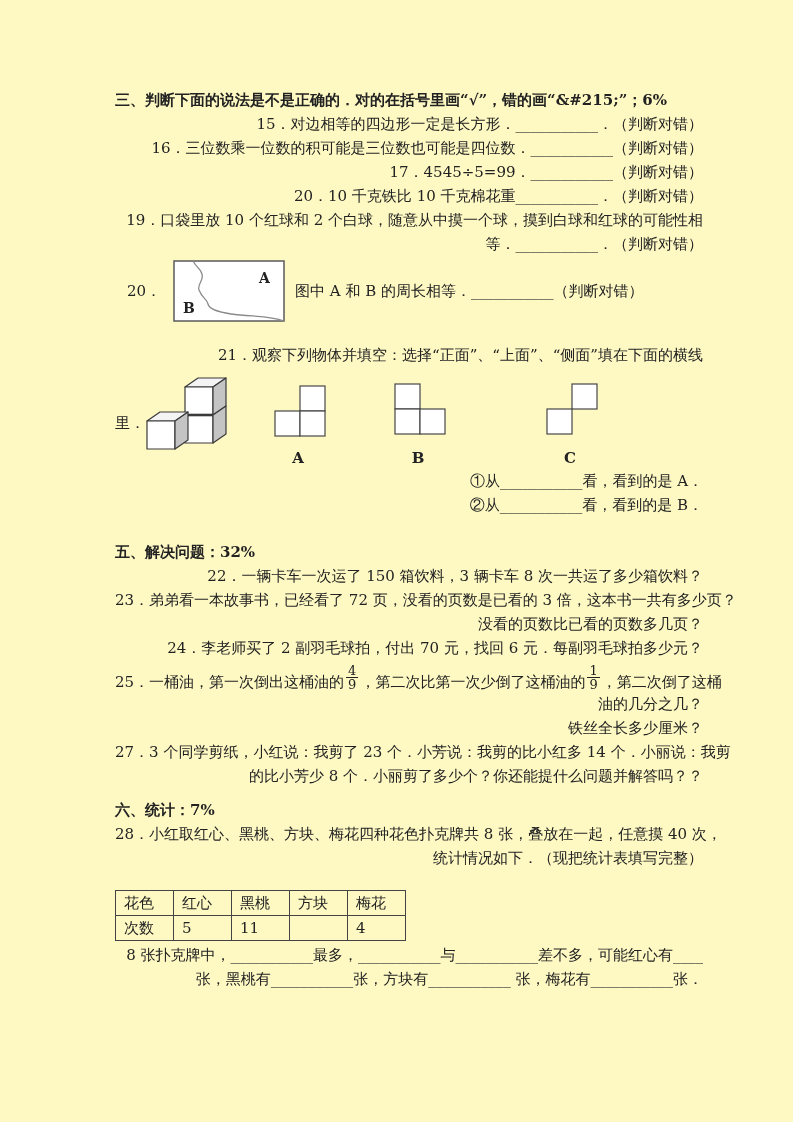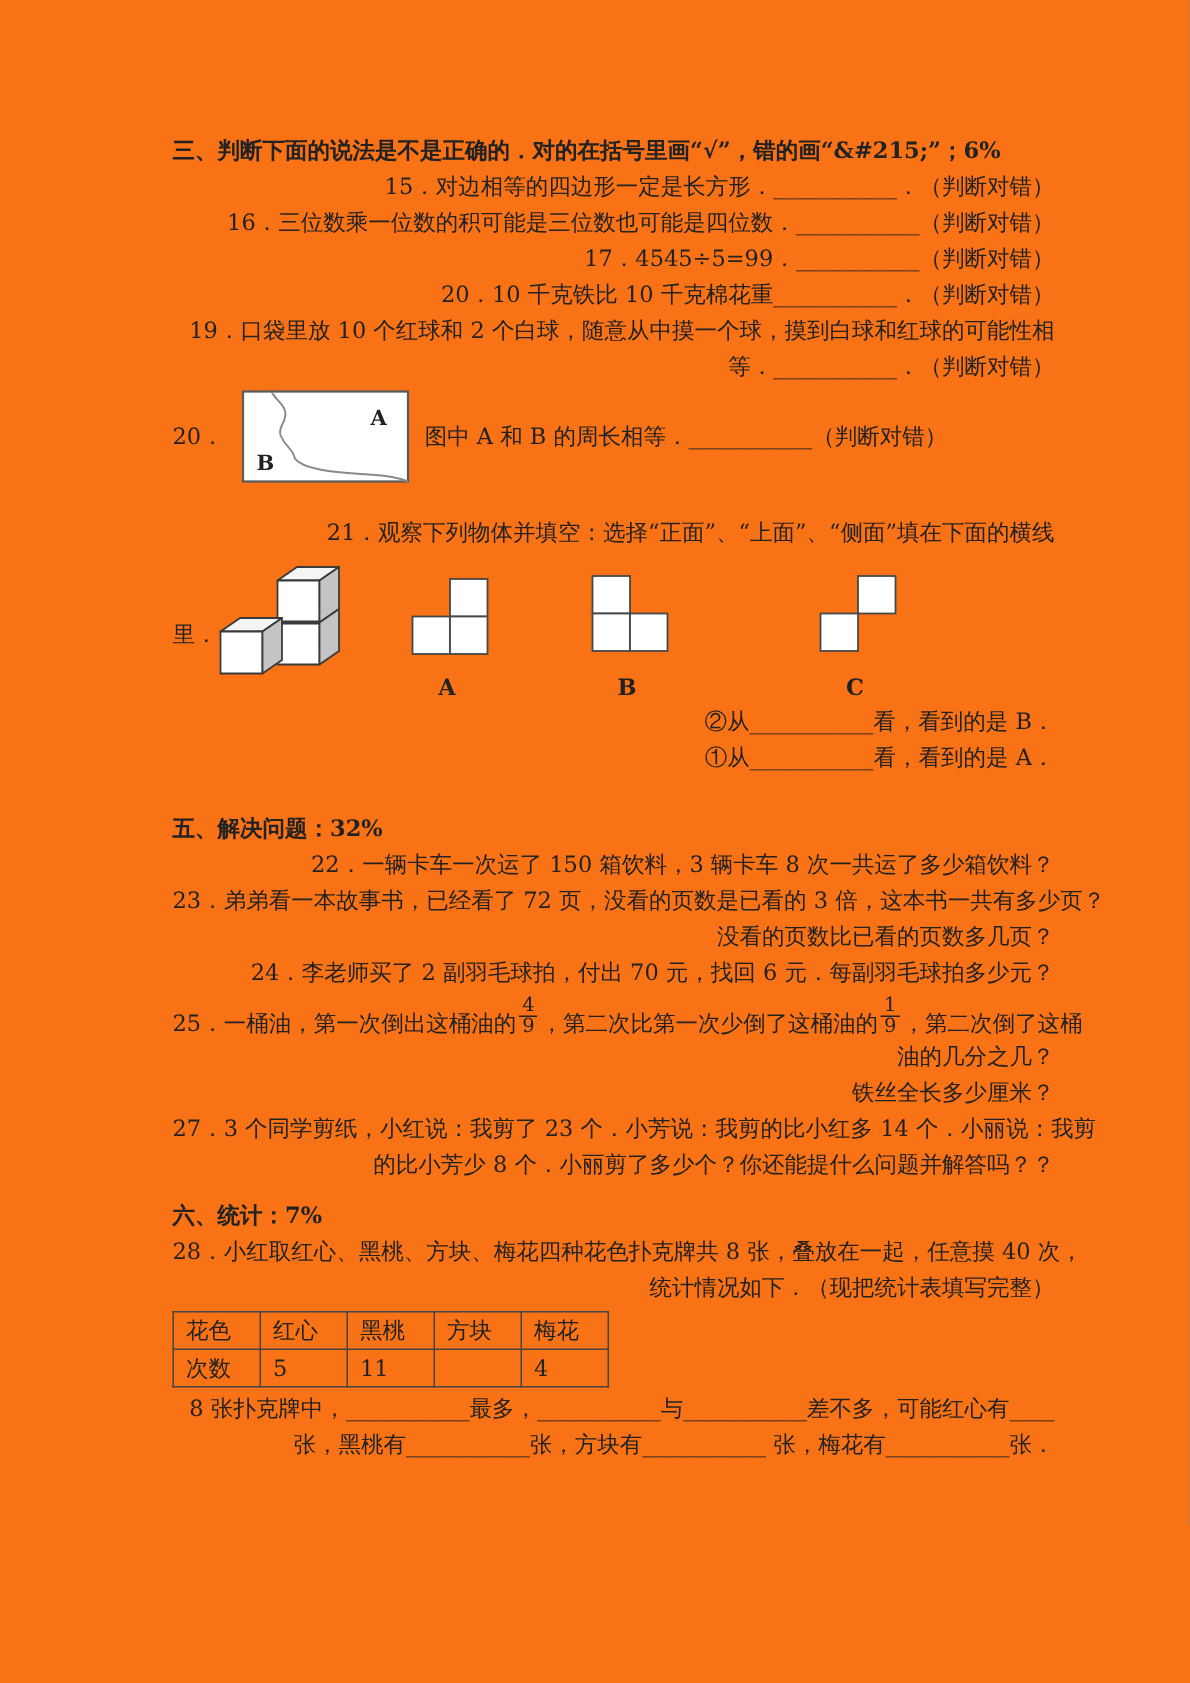--- a/index.html
+++ b/index.html
@@ -1,36 +1,36 @@
 <!DOCTYPE html>
 <html><head>
 <meta charset="utf-8">
 <style>
   * { margin:0; padding:0; box-sizing:border-box; }
   html,body { background:#888; }
   .page {
     position:relative;
     width:793px; height:1122px;
     margin:0 auto;
-    background:#f97316;
+    background:#fef9c3;
     color:#222;
     font-family:"DejaVu Serif","Liberation Serif",serif;
     font-size:15px;
     overflow:hidden;
     padding:88px 90px 0 115px;
   }
   .line { line-height:24px; white-space:nowrap;text-align:right; }
   .h    { line-height:24px; font-weight:bold; white-space:nowrap; }
   section { display:block; }
   .sec4 { margin-top:20px; }
   .sec5 { margin-top:23px; }
   .sec6 { margin-top:10px; }
 
   
-  .q20row { display:flex; align-items:center; margin:3px 0 2px; height:64px; white-space:nowrap; }
+  .q20row { display:flex; align-items:center; margin:3px 12px 2px; height:64px; white-space:nowrap; }
   .q20row .fig { margin:0 10px 0 12px; }
   .figtextA, .figtextB { font-family:"DejaVu Serif","Liberation Serif",serif; font-size:14px; font-weight:bold; fill:#222; }
 
   
   .figrow { position:relative; height:100px; margin-top:2px; }
   .figrow .li { position:absolute; left:0; top:42px; line-height:24px; }
   .figrow .cube { position:absolute; left:22px; top:0; }
   .figrow .shapeA { position:absolute; left:158px; top:16px; }
   .figrow .shapeB { position:absolute; left:278px; top:14px; }
   .figrow .shapeC { position:absolute; left:430px; top:14px; }
@@ -41,21 +41,21 @@
   .figrow .lblB { left:276px; }
   .figrow .lblC { left:428px; }
 
   
   .fracline { display:flex; align-items:flex-end; height:32px; white-space:nowrap; }
   .frac { display:inline-flex; flex-direction:column; align-items:center; line-height:1.05; font-size:13px; margin:0 2px; }
   .frac .den { border-top:1px solid #222; padding:0 2px; }
   .frac .num { padding:0 2px; }
 
   
-  table.stats { border-collapse:collapse; margin:4px 0 2px; }
+  table.stats { border-collapse:collapse; margin:20px 0 2px; }
   table.stats td {
     border:1px solid #444; width:58px; height:24px;
     padding:0 0 0 8px; font-size:15px; line-height:24px;
     font-family:"DejaVu Serif","Liberation Serif",serif;
   }
 
   svg { display:block; }
 </style>
 </head>
 <body>
@@ -126,22 +126,22 @@
           <rect x="27" y="1" width="25" height="25"></rect>
           <rect x="2" y="26" width="25" height="25"></rect>
         </g>
       </svg>
 
       <span class="lblA">A</span>
       <span class="lblB">B</span>
       <span class="lblC">C</span>
     </div>
 
+    <div class="line">①从___________看，看到的是 A．</div>
     <div class="line">②从___________看，看到的是 B．</div>
-    <div class="line">①从___________看，看到的是 A．</div>
   </section>
 
   <section class="sec5">
     <div class="h">五、解决问题：32%</div>
     <div class="line">22．一辆卡车一次运了 150 箱饮料，3 辆卡车 8 次一共运了多少箱饮料？</div>
     <div class="line">23．弟弟看一本故事书，已经看了 72 页，没看的页数是已看的 3 倍，这本书一共有多少页？</div>
     <div class="line">没看的页数比已看的页数多几页？</div>
     <div class="line">24．李老师买了 2 副羽毛球拍，付出 70 元，找回 6 元．每副羽毛球拍多少元？</div>
 
     <div class="fracline">

